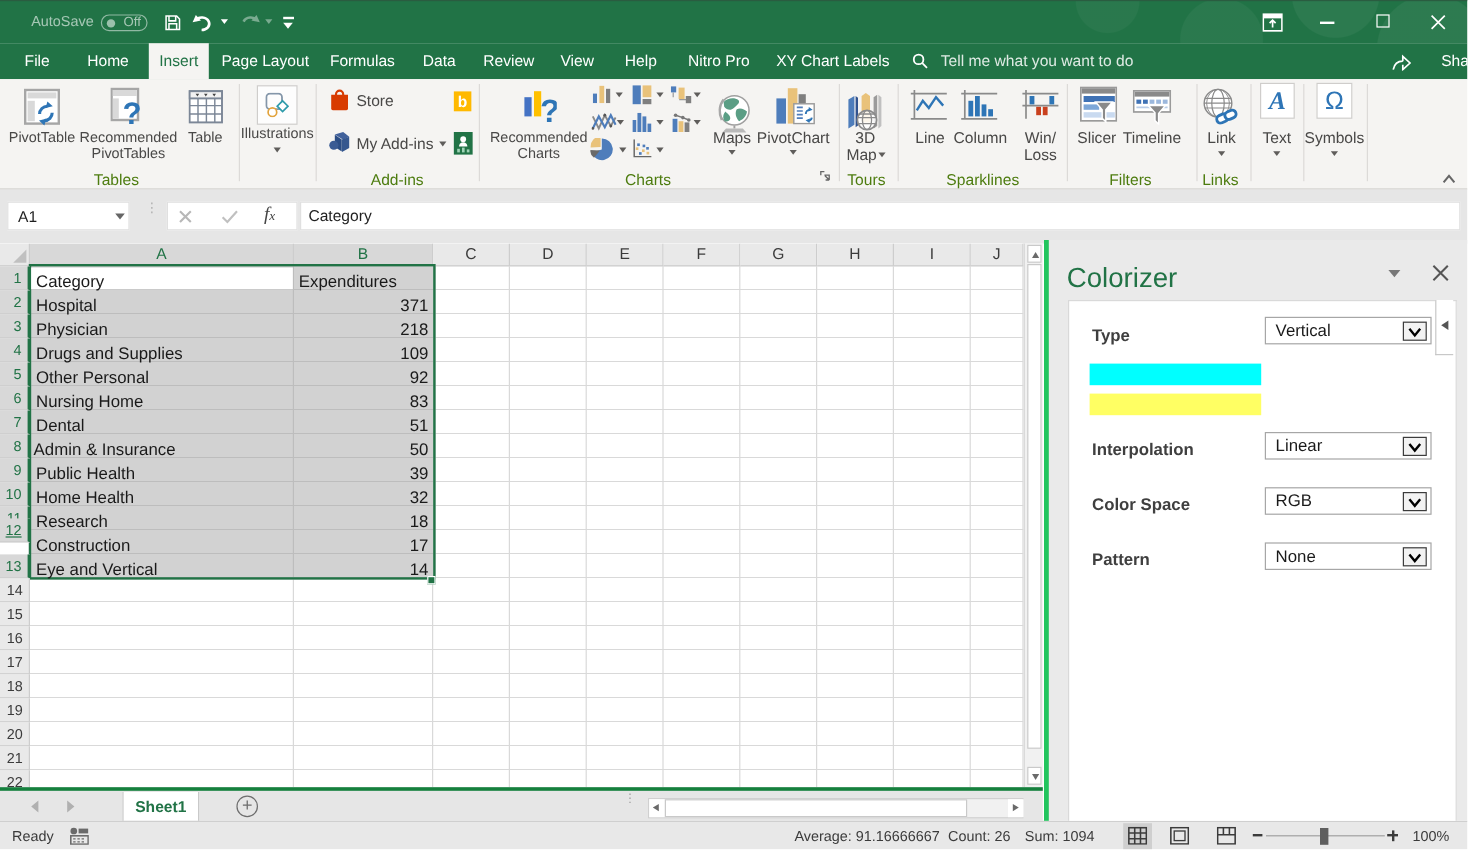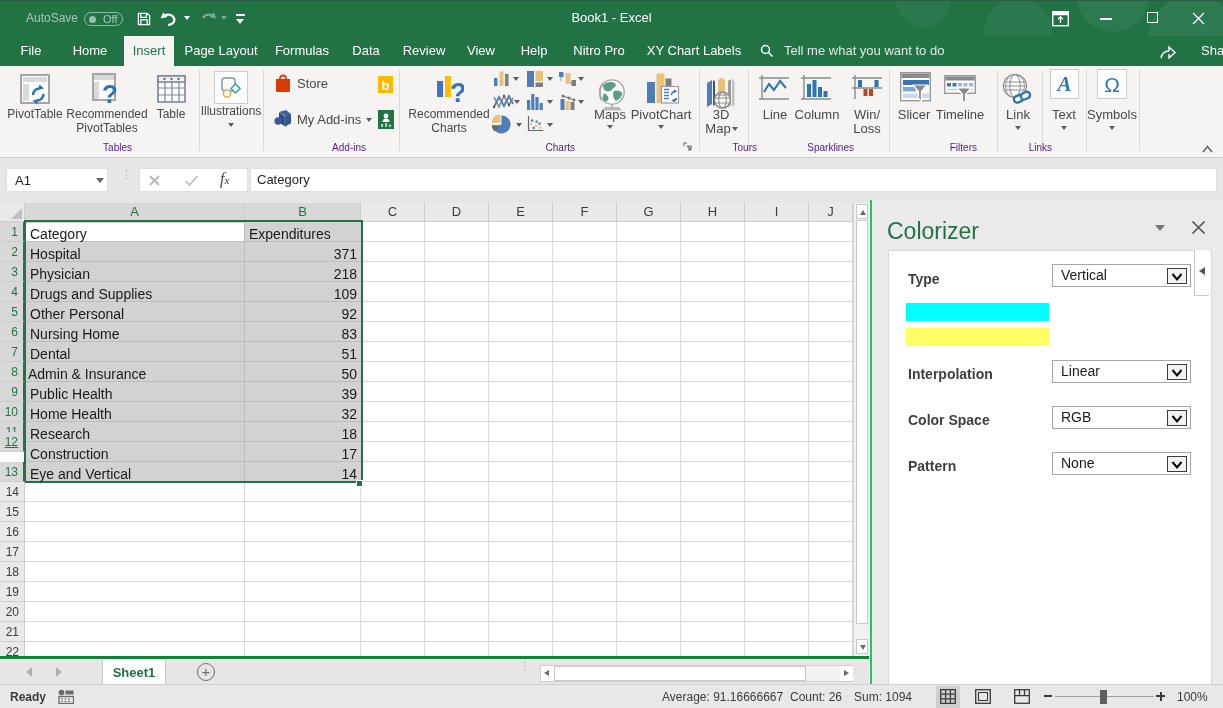--- a/index.html
+++ b/index.html
@@ -28,21 +28,21 @@
   #tabsrow { left:0; top:36px; width:1223px; height:30px; background:#217346; }
   .rtab { position:absolute; top:0; height:30px; line-height:30px; color:#fff; font-size:13px; text-align:center; }
   #tab-insert { background:#f5f4f2; color:#217346; }
   #tellme { color:rgba(255,255,255,0.85); font-size:13px; }
   #share { color:#fff; font-size:13px;margin-left:20px; }
 
   
   #ribbon { left:0; top:66px; width:1223px; height:92px; background:#f5f4f2; border-bottom:1px solid #cfcdcb; }
   .rsep { position:absolute; top:4px; width:1px; height:81px; background:#dcdad8; }
   .rlabel { position:absolute; font-size:12px; color:#494847; text-align:center; white-space:nowrap; }
-  .glabel { position:absolute; top:76px; font-size:10px; color:#4c1d95; text-align:right; white-space:nowrap; }
+  .glabel { position:absolute; top:76px; font-size:13px; color:#4d7c0f; text-align:center; white-space:nowrap; }
   .dar { position:absolute; width:0; height:0; border-left:3.5px solid transparent; border-right:3.5px solid transparent; border-top:4px solid #5f5d5b; }
 
   
   #fbar { left:0; top:158px; width:1223px; height:45px; background:#e6e6e6; }
   .fbox { position:absolute; top:10px; height:24px; background:#fff; border:1px solid #e0e0e0; }
   #namebox { left:6px; width:102px; }
   #fxbox { left:139px; width:109px; }
   #forminput { left:250px; width:967px; font-size:13px; color:#1f1f1f; line-height:22px; padding-left:6px; }
 
   
@@ -71,21 +71,21 @@
   #fillhandle { left:356px; top:277px; width:7px; height:7px; background:#217346; border:1px solid #fff; }
 
   
   #vscroll { left:853px; top:203px; width:16px; height:453px; background:#f1f1f1; border-left:1px solid #d4d4d4; }
   .sbtn { position:absolute; background:#fff; border:1px solid #c9c9c9; }
   #tabbar { left:0; top:656px; width:869px; height:28px; background:#e6e6e6; border-top:3px solid #15803d; }
   #sheettab { left:102px; top:1px; width:64px; height:27px; background:#fff; border-right:1px solid #c9c9c9; border-left:1px solid #c9c9c9; border-bottom:2px solid #217346; color:#217346; font-weight:bold; font-size:13px; text-align:center; line-height:25px; }
   #statusbar { left:0; top:684px; width:1223px; height:24px; background:#e8e8e8; border-top:1px solid #cfcfcf; font-size:12px; color:#3b3b3b; }
 
   
-  #pane { left:870px; top:200px; width:353px; height:484px; background:#eaeaea; border-left:2px solid #22c55e; }
+  #pane { left:870px; top:200px; width:353px; height:484px; background:#eaeaea; border-left:4px solid #22c55e; }
   #panetitle { left:15px; top:18px; font-size:23px; color:#217346; }
   #panebox { left:16px; top:50px; width:324px; height:434px; background:#fff; border:1px solid #d9d9d9; border-bottom:none; }
   .plabel { position:absolute; left:19px; font-size:14px; font-weight:bold; color:#3f3f3f; }
   .pselect { position:absolute; left:163px; width:139px; height:23px; background:#fff; border:1px solid #a6a6a6; font-size:14px; color:#1a1a1a; line-height:21px; padding-left:8px; }
   .pchev { position:absolute; right:3px; top:3px; width:20px; height:16px; border:1px solid #3c3c3c; background:#f2f2f2; }
   .swatch { position:absolute; left:17px; width:143px; height:18px; }
 </style>
 </head>
 <body>
 <div id="app">
@@ -105,21 +105,20 @@
     <path d="M0.5 7.5 L3.2 1.5 L7.5 6 z" fill="#fff"></path>
   </svg>
   <div class="abs" style="left:184px;top:15px;border-left:3.5px solid transparent;border-right:3.5px solid transparent;border-top:4px solid #fff;width:0;height:0"></div>
   <svg class="abs" style="left:199px;top:10px" width="18" height="16" viewBox="0 0 18 16" opacity="0.4">
     <path d="M15 6 C12.5 2.5, 6 2.8, 4 7" fill="none" stroke="#fff" stroke-width="2.2"></path>
     <path d="M17.5 7.5 L14.8 1.5 L10.5 6 z" fill="#fff"></path>
   </svg>
   <div class="abs" style="left:221px;top:15px;border-left:3.5px solid transparent;border-right:3.5px solid transparent;border-top:4px solid rgba(255,255,255,0.4);width:0;height:0"></div>
   <div class="abs" style="left:236px;top:13px;width:9px;height:2px;background:#fff"></div>
   <div class="abs" style="left:236px;top:18px;border-left:4.5px solid transparent;border-right:4.5px solid transparent;border-top:5px solid #fff;width:0;height:0"></div>
-  <div id="booktitle" class="abs">Book1  -  Excel</div>
   <svg class="abs winbtn" style="left:1052px;top:10px" width="17" height="16" viewBox="0 0 17 16">
     <rect x="0.7" y="0.7" width="15.6" height="14" fill="none" stroke="#fff" stroke-width="1.4"></rect>
     <rect x="0.7" y="0.7" width="15.6" height="3.6" fill="#fff"></rect>
     <path d="M8.5 12 v-6 M6 8.3 l2.5 -2.5 l2.5 2.5" stroke="#fff" stroke-width="1.4" fill="none"></path>
   </svg>
   <div class="abs" style="left:1100px;top:17px;width:12px;height:1.6px;background:#fff"></div>
   <div class="abs" style="left:1147px;top:11px;width:11px;height:11px;border:1.5px solid #fff"></div>
   <svg class="abs" style="left:1192px;top:11px" width="13" height="13" viewBox="0 0 13 13">
     <path d="M1 1 L12 12 M12 1 L1 12" stroke="#fff" stroke-width="1.4"></path>
   </svg>
@@ -520,21 +519,21 @@
           <div class="abs" style="left:3px;top:4px;border-top:3.5px solid transparent;border-bottom:3.5px solid transparent;border-right:5px solid #6a6a6a;"></div>
         </div>
     <div class="sbtn" style="left:13px;top:0px;width:252px;height:15px;"></div>
     <div class="sbtn" style="left:299px;top:0px;width:13px;height:15px;border:none;">
           <div class="abs" style="left:4px;top:4px;border-top:3.5px solid transparent;border-bottom:3.5px solid transparent;border-left:5px solid #6a6a6a;"></div>
         </div>
   </div>
 </div>
 
 <div id="statusbar" class="abs">
-  <div class="abs" style="left:10px;top:5px;font-weight:bold;">Ready</div>
+  <div class="abs" style="left:10px;top:5px;">Ready</div>
   <svg class="abs" style="left:58px;top:4px" width="16" height="15" viewBox="0 0 16 15">
     <circle cx="3.5" cy="3.5" r="2.8" fill="#6a6a6a"></circle>
     <rect x="7.5" y="1.5" width="8" height="4" fill="#6a6a6a"></rect>
     <rect x="1" y="7.5" width="14.5" height="7" fill="none" stroke="#6a6a6a" stroke-width="1.3"></rect>
     <path d="M3 10 h2 M6.5 10 h2 M10 10 h2 M3 12.5 h2 M6.5 12.5 h2 M10 12.5 h2" stroke="#6a6a6a" stroke-width="1"></path>
   </svg>
   <div class="abs" style="left:662px;top:5px;">Average: 91.16666667</div>
   <div class="abs" style="left:790px;top:5px;">Count: 26</div>
   <div class="abs" style="left:854px;top:5px;">Sum: 1094</div>
   <div class="abs" style="left:936px;top:1px;width:24px;height:22px;background:#cfcfcf;"></div>

